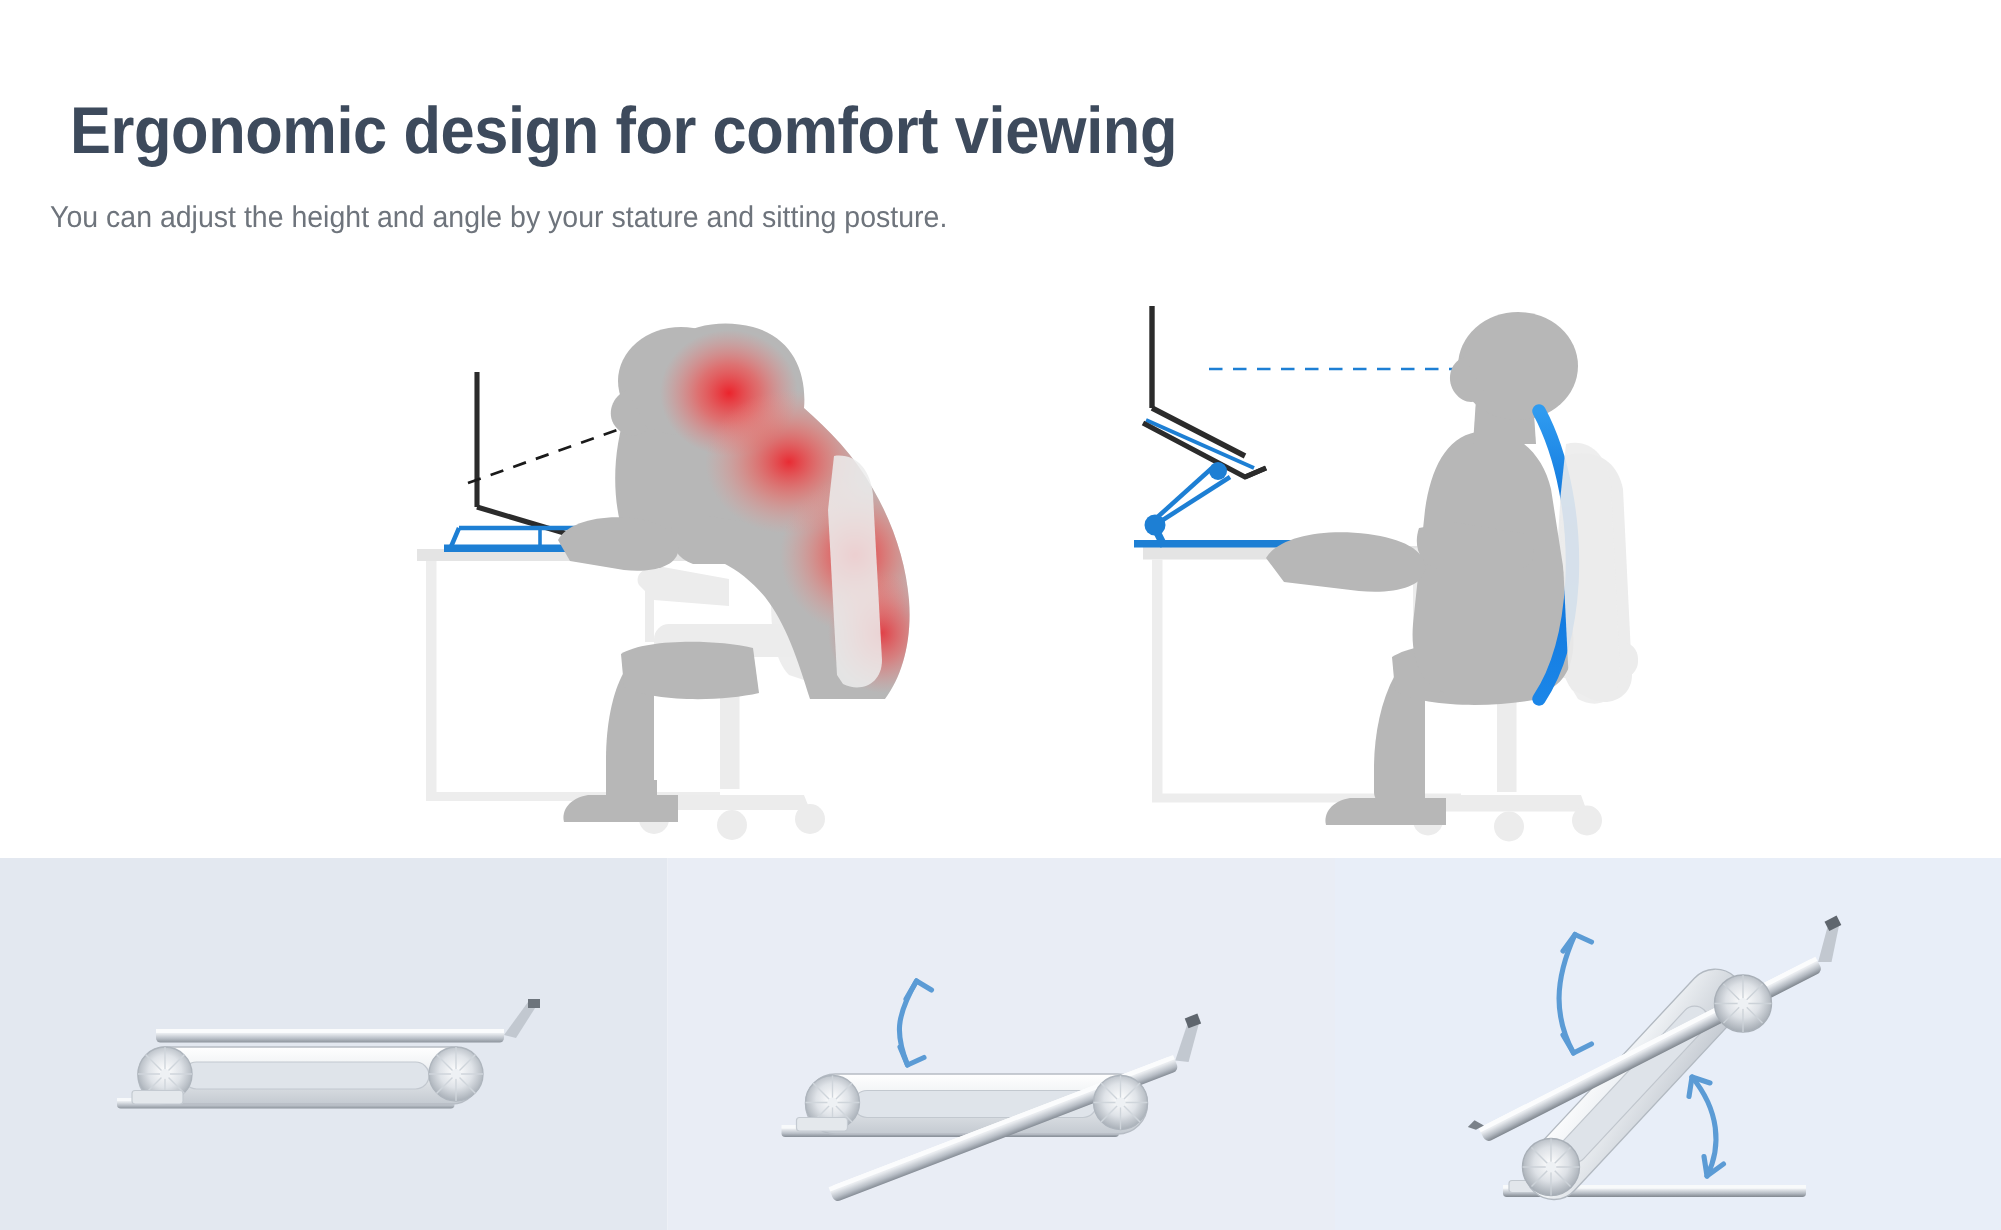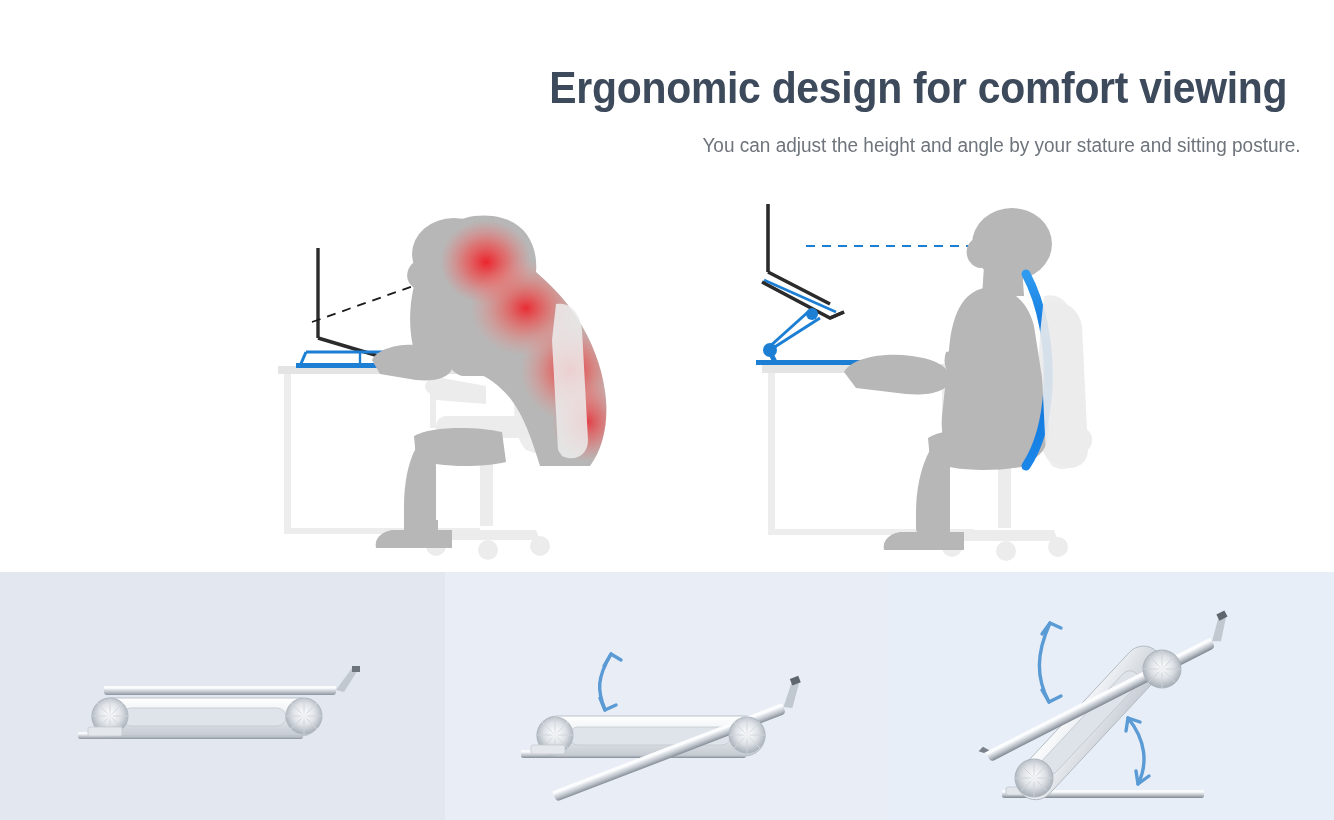--- a/index.html
+++ b/index.html
@@ -5,21 +5,21 @@
 <style>
   html,body{margin:0;padding:0;}
   body{
     width:1334px;height:820px;overflow:hidden;background:#ffffff;
     font-family:"Liberation Sans", sans-serif;
     -webkit-font-smoothing:antialiased;
   }
   .page{position:relative;width:1334px;height:820px;background:#fff;}
 
   
-  .header{position:absolute;left:0;top:0;width:1334px;height:200px;text-align:right;}
+  .header{position:absolute;left:0;top:0;width:1334px;height:200px;text-align:left;}
   .title{
     margin:0;padding-top:62px;
     font-size:44px;line-height:52px;font-weight:bold;
     letter-spacing:-0.3px;
     color:#3d4a5c;
     font-family:"Liberation Sans", sans-serif;
     transform:scaleX(0.93);
   }
   .subtitle{
     margin:0;padding-top:18px;

